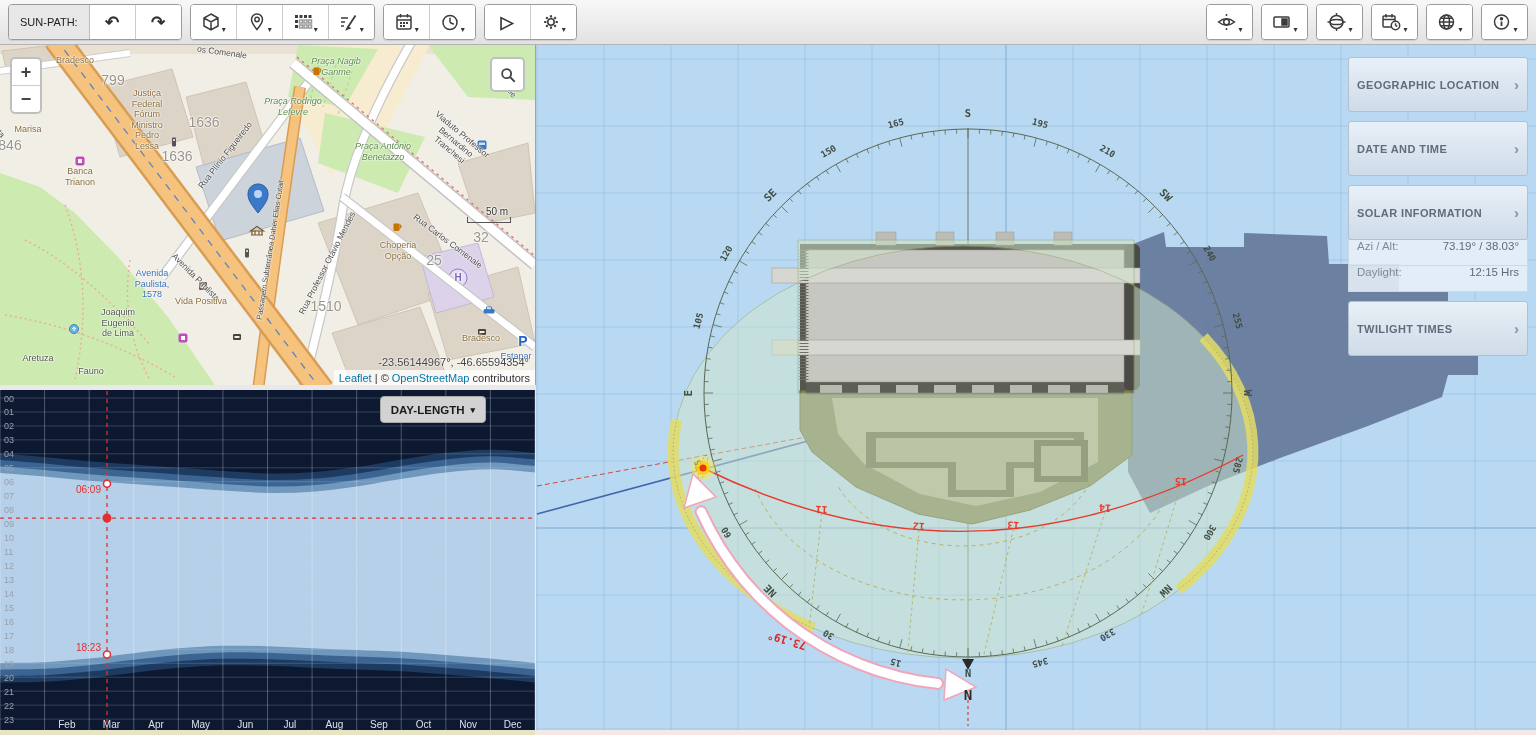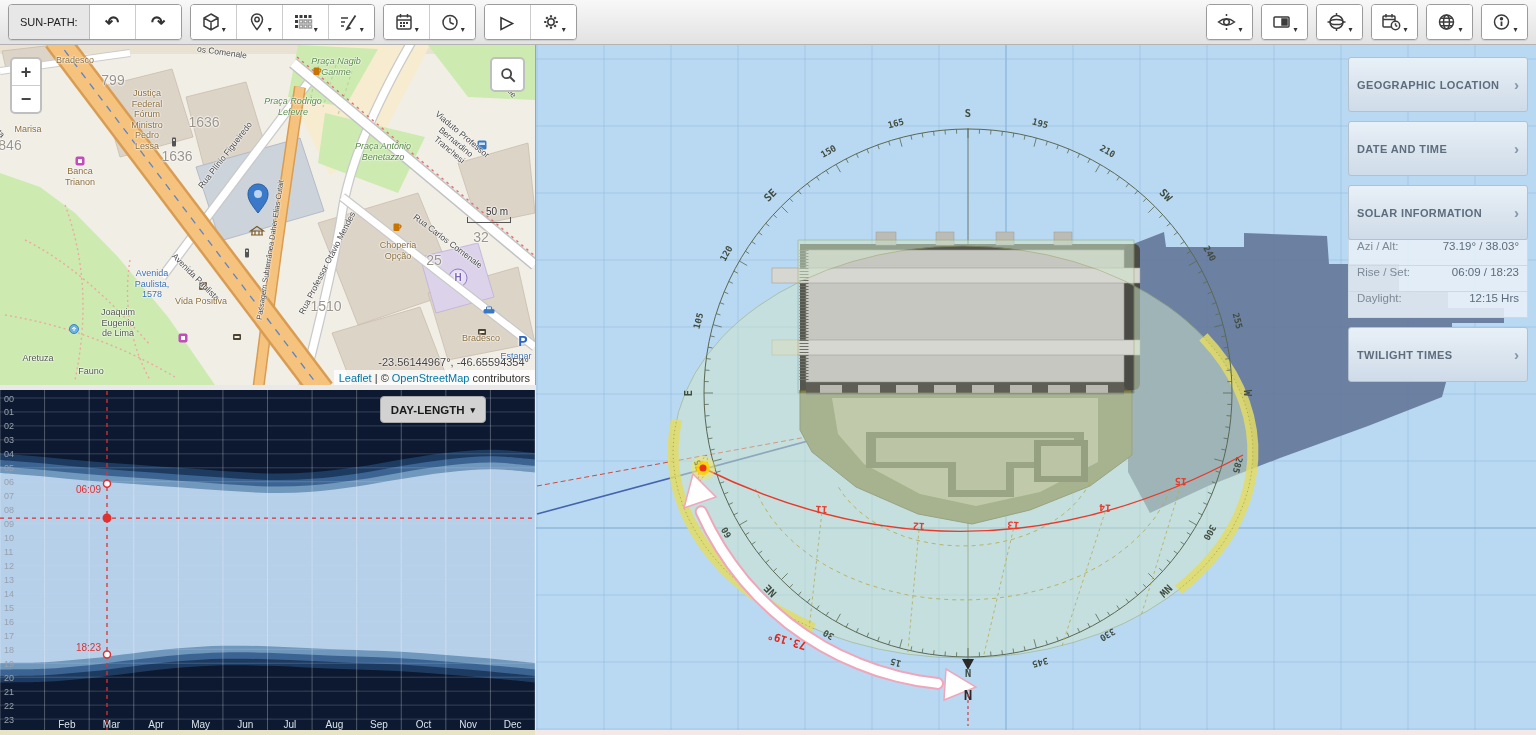--- a/index.html
+++ b/index.html
@@ -770,24 +770,20 @@
   </div>
   <div class="psec">
     <span class="t">SOLAR INFORMATION</span>
     <span class="chev">›</span>
   </div>
   <div class="prow">
     <span class="pl">Azi / Alt:</span>
     <span class="pv">73.19° / 38.03°</span>
   </div>
   <div class="prow">
-    <span class="pl">Rise / Set:</span>
-    <span class="pv">06:09 / 18:23</span>
-  </div>
-  <div class="prow">
     <span class="pl">Daylight:</span>
     <span class="pv">12:15 Hrs</span>
   </div>
   <div class="psec">
     <span class="t">TWILIGHT TIMES</span>
     <span class="chev">›</span>
   </div>
 </div>
 
 <div class="bstrip" style="left:0;width:535px;background:#e9e3c6"></div>

